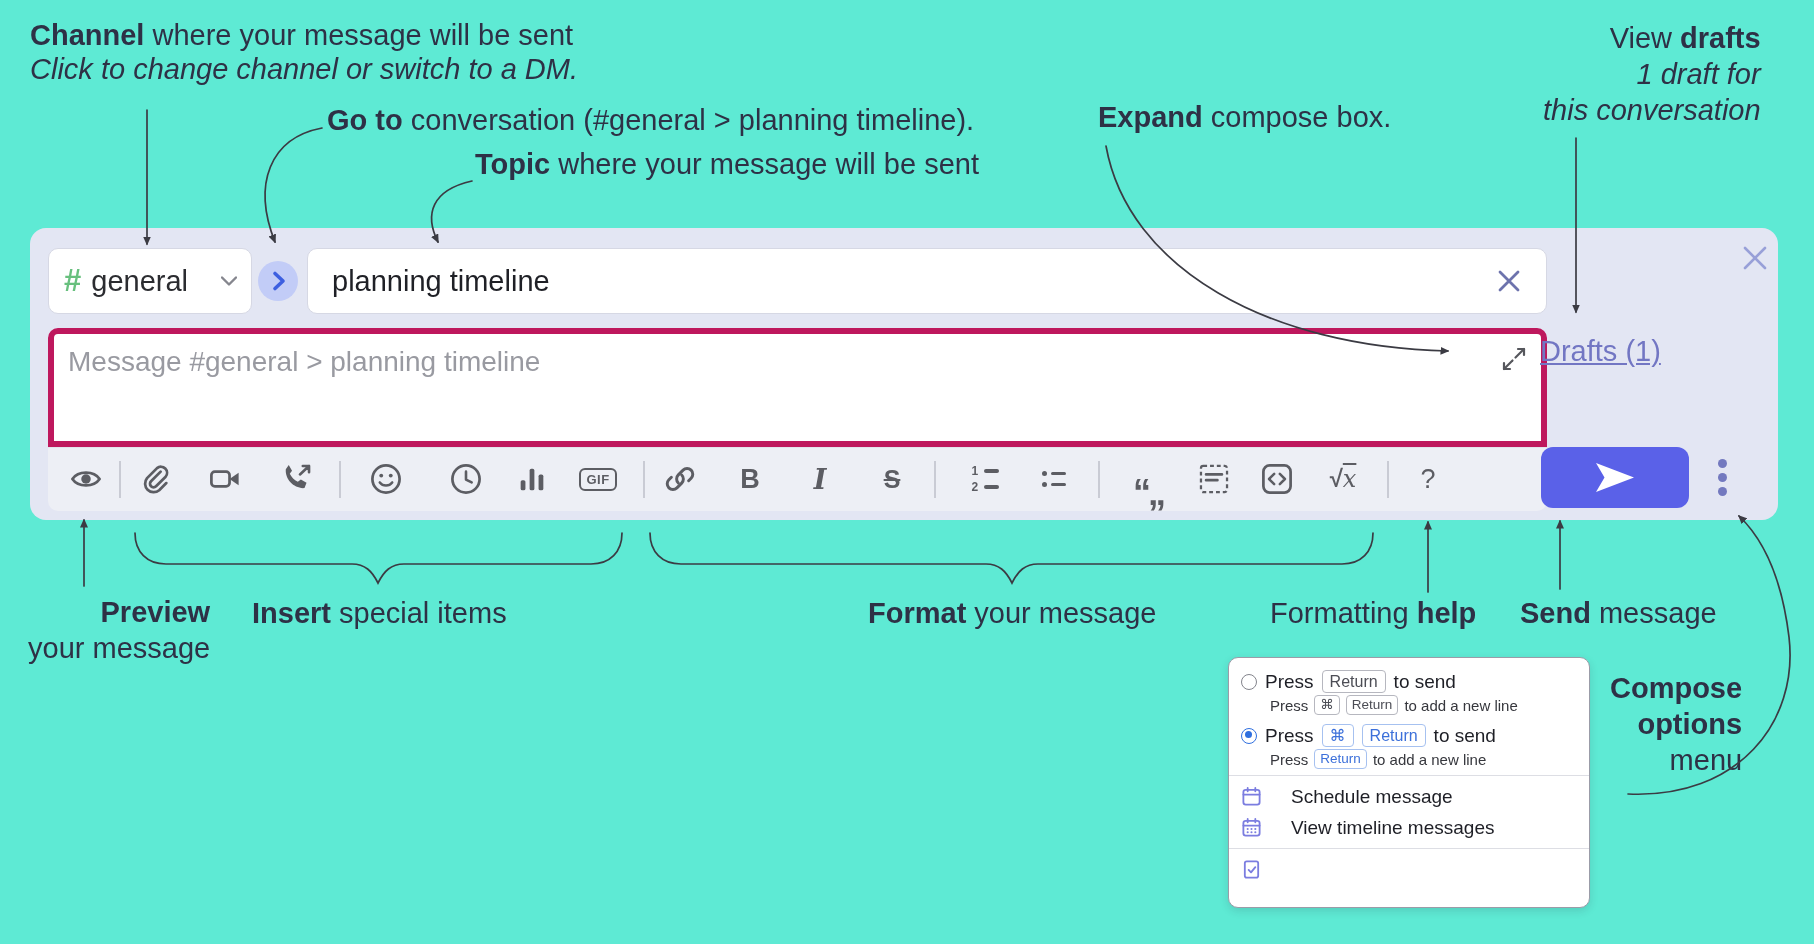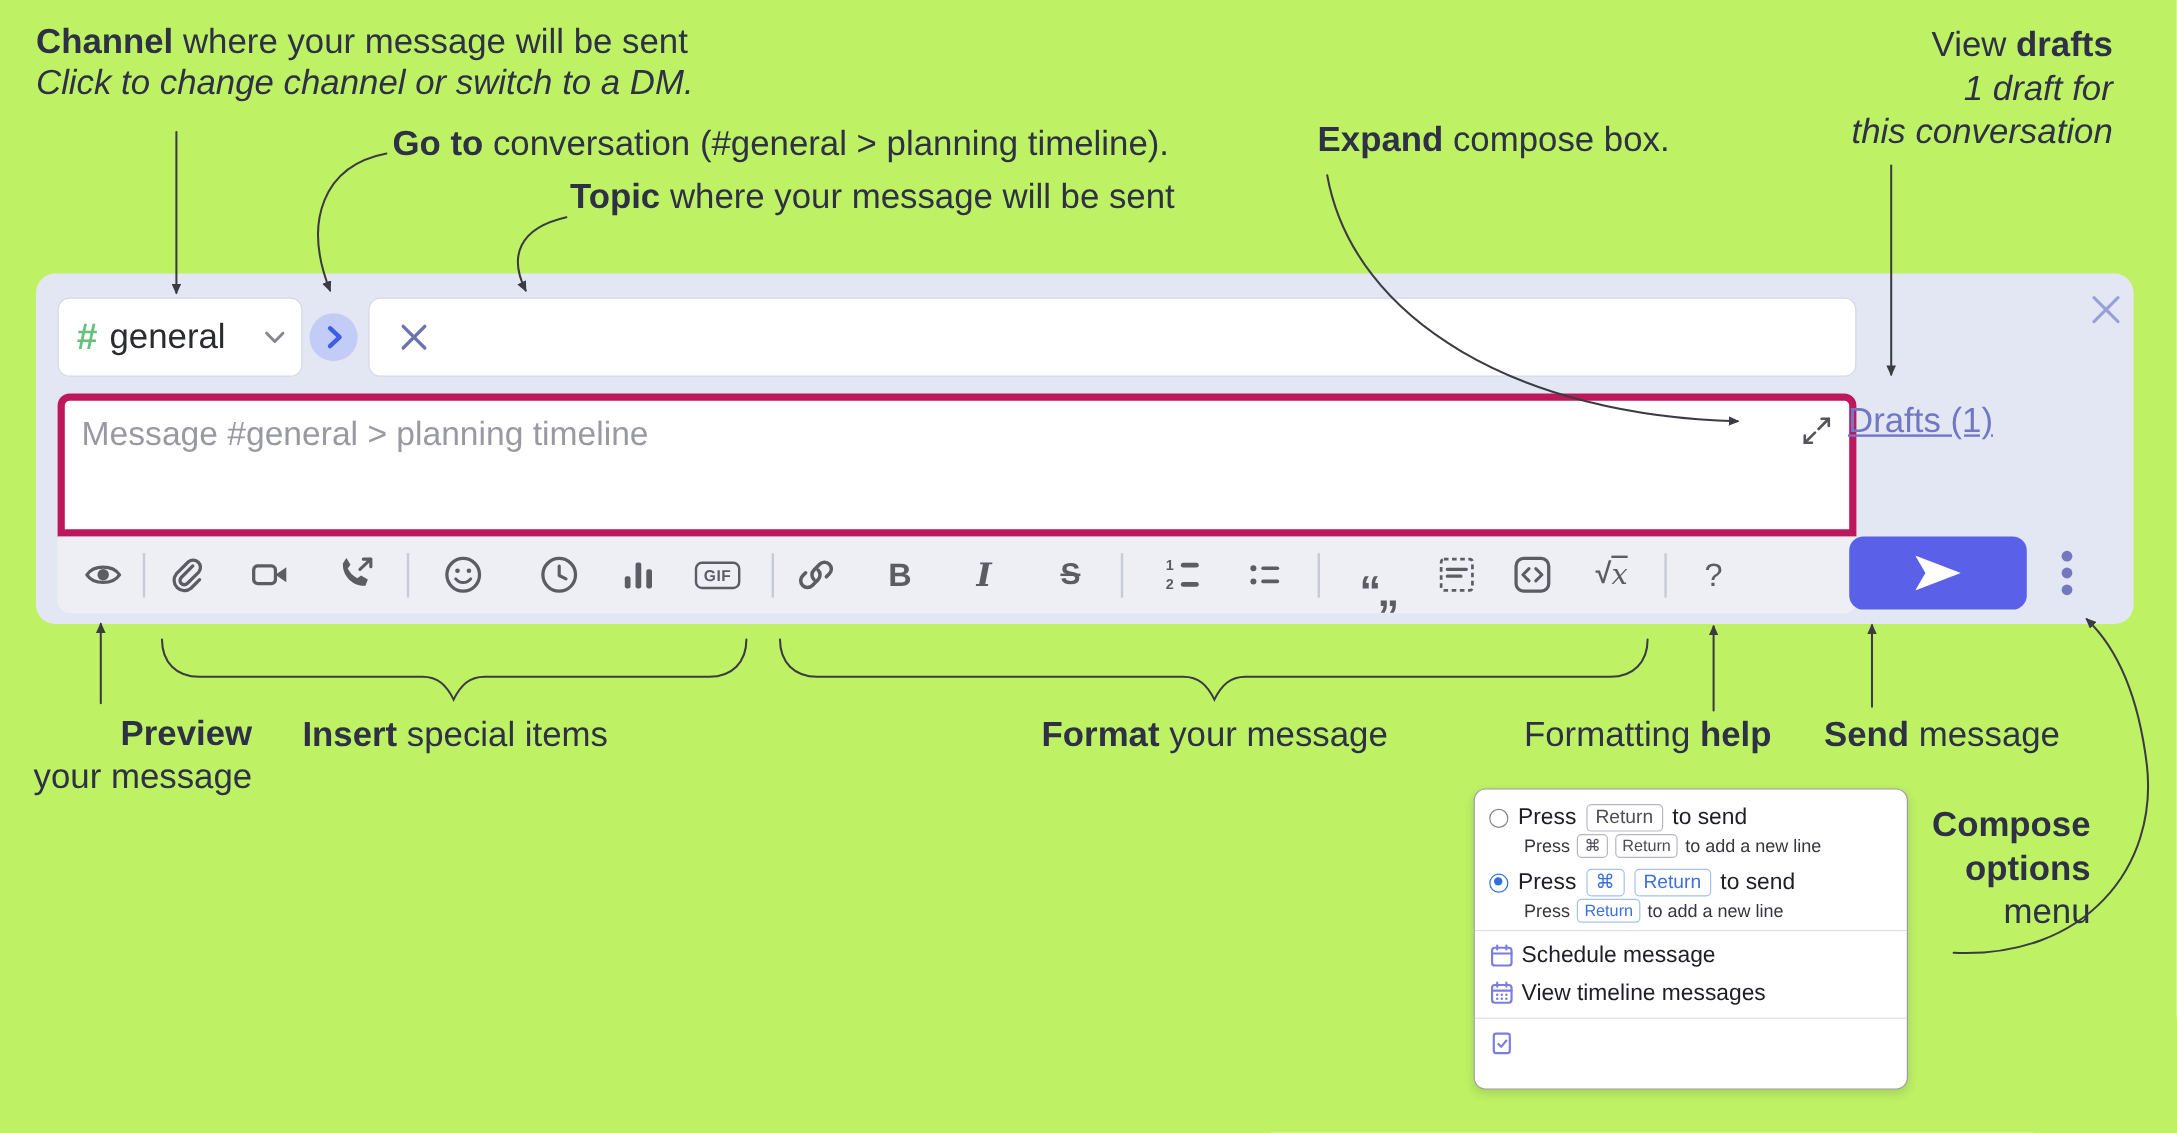--- a/index.html
+++ b/index.html
@@ -1,16 +1,16 @@
 <!DOCTYPE html>
 <html><head>
 <meta charset="utf-8">
 <style>
   html,body{margin:0;padding:0;background:#fff;}
-  #canvas{position:relative;width:1814px;height:944px;background:#bef264;overflow:hidden;
+  #canvas{position:relative;width:1814px;height:944px;background:#5eead4;overflow:hidden;
           font-family:"Liberation Sans",sans-serif;color:#2e3146;}
   .note{position:absolute;font-size:29px;line-height:34px;color:#2e3146;white-space:nowrap;}
   .note b{font-weight:bold;}
   .note .it{font-style:italic;}
   .lh36{line-height:36px;text-align:right;}
   
   .compose{position:absolute;left:30px;top:228px;width:1748px;height:292px;background:#e3e6f3;border-radius:16px;}
   .whitebox{position:absolute;background:#fff;border:1px solid #d6d8e4;border-radius:10px;box-sizing:border-box;}
   .chan{left:18px;top:20px;width:204px;height:66px;display:flex;align-items:center;gap:10px;padding:0 14px 0 15px;}
   .hash{font-size:31px;font-weight:bold;color:#68c07e;}
@@ -47,21 +47,21 @@
   .popup{position:absolute;left:1228px;top:657px;width:362px;height:251px;background:#fff;border:1.5px solid #9b9ca8;border-radius:10px;box-sizing:border-box;box-shadow:0 3px 8px rgba(40,40,60,.15);padding:9px 0 0 0;z-index:3;}
   .prow{display:flex;align-items:center;gap:8px;font-size:19px;color:#1e1f26;padding:3px 12px 2px;}
   .psub{display:flex;align-items:center;gap:6px;font-size:15px;color:#36373d;margin:0 12px 6px 41px;}
   .kbd{border:1px solid #b6b7bf;border-radius:4px;padding:0 7px;line-height:21px;font-size:16px;color:#4c4d55;background:#fff;}
   .kbd.sm{font-size:13.5px;line-height:18px;padding:0 5px;}
   .kbd.blue{border-color:#a6c1f0;color:#3c70da;}
   .radio{width:16px;height:16px;border-radius:50%;border:1.7px solid #83848c;box-sizing:border-box;flex:none;}
   .radio.sel{border-color:#2f6fdf;position:relative;}
   .radio.sel::after{content:"";position:absolute;left:2.6px;top:2.6px;width:7.4px;height:7.4px;border-radius:50%;background:#2f6fdf;}
   .pdiv{height:1px;background:#dddee4;margin:5px 0;}
-  .pitem{display:flex;align-items:center;gap:6px;font-size:19px;color:#1e1f26;padding:4.5px 12px;cursor:pointer;}
+  .pitem{display:flex;align-items:center;gap:29px;font-size:19px;color:#1e1f26;padding:4.5px 12px;cursor:pointer;}
   svg{display:block;}
   .overlay{position:absolute;left:0;top:0;z-index:5;pointer-events:none;}
 </style>
 </head>
 <body>
 
 <div id="canvas">
 
   <div class="note" style="left:30px;top:18px;">
     <div><b>Channel</b><span> where your message will be sent</span></div>
@@ -113,20 +113,21 @@
       </svg>
     </div>
 
     <div class="gobtn">
       <svg width="40" height="40" viewBox="0 0 40 40">
         <path d="M17,12.5 L25,20 L17,27.5" stroke="#3d5fe0" stroke-width="3.6" fill="none" stroke-linecap="round" stroke-linejoin="round"></path>
       </svg>
     </div>
 
     <div class="whitebox topic">
+      <span class="topic-text">planning timeline</span>
       <span class="iconbtn">
         <svg width="26" height="26" viewBox="0 0 26 26">
           <path d="M4,4 L22,22 M22,4 L4,22" stroke="#6d73ad" stroke-width="2.8" stroke-linecap="round"></path>
         </svg>
       </span>
     </div>
 
     <span class="iconbtn closeX">
       <svg width="30" height="30" viewBox="0 0 30 30">
         <path d="M5,5 L25,25 M25,5 L5,25" stroke="#98a0d8" stroke-width="2.6" stroke-linecap="round"></path>

